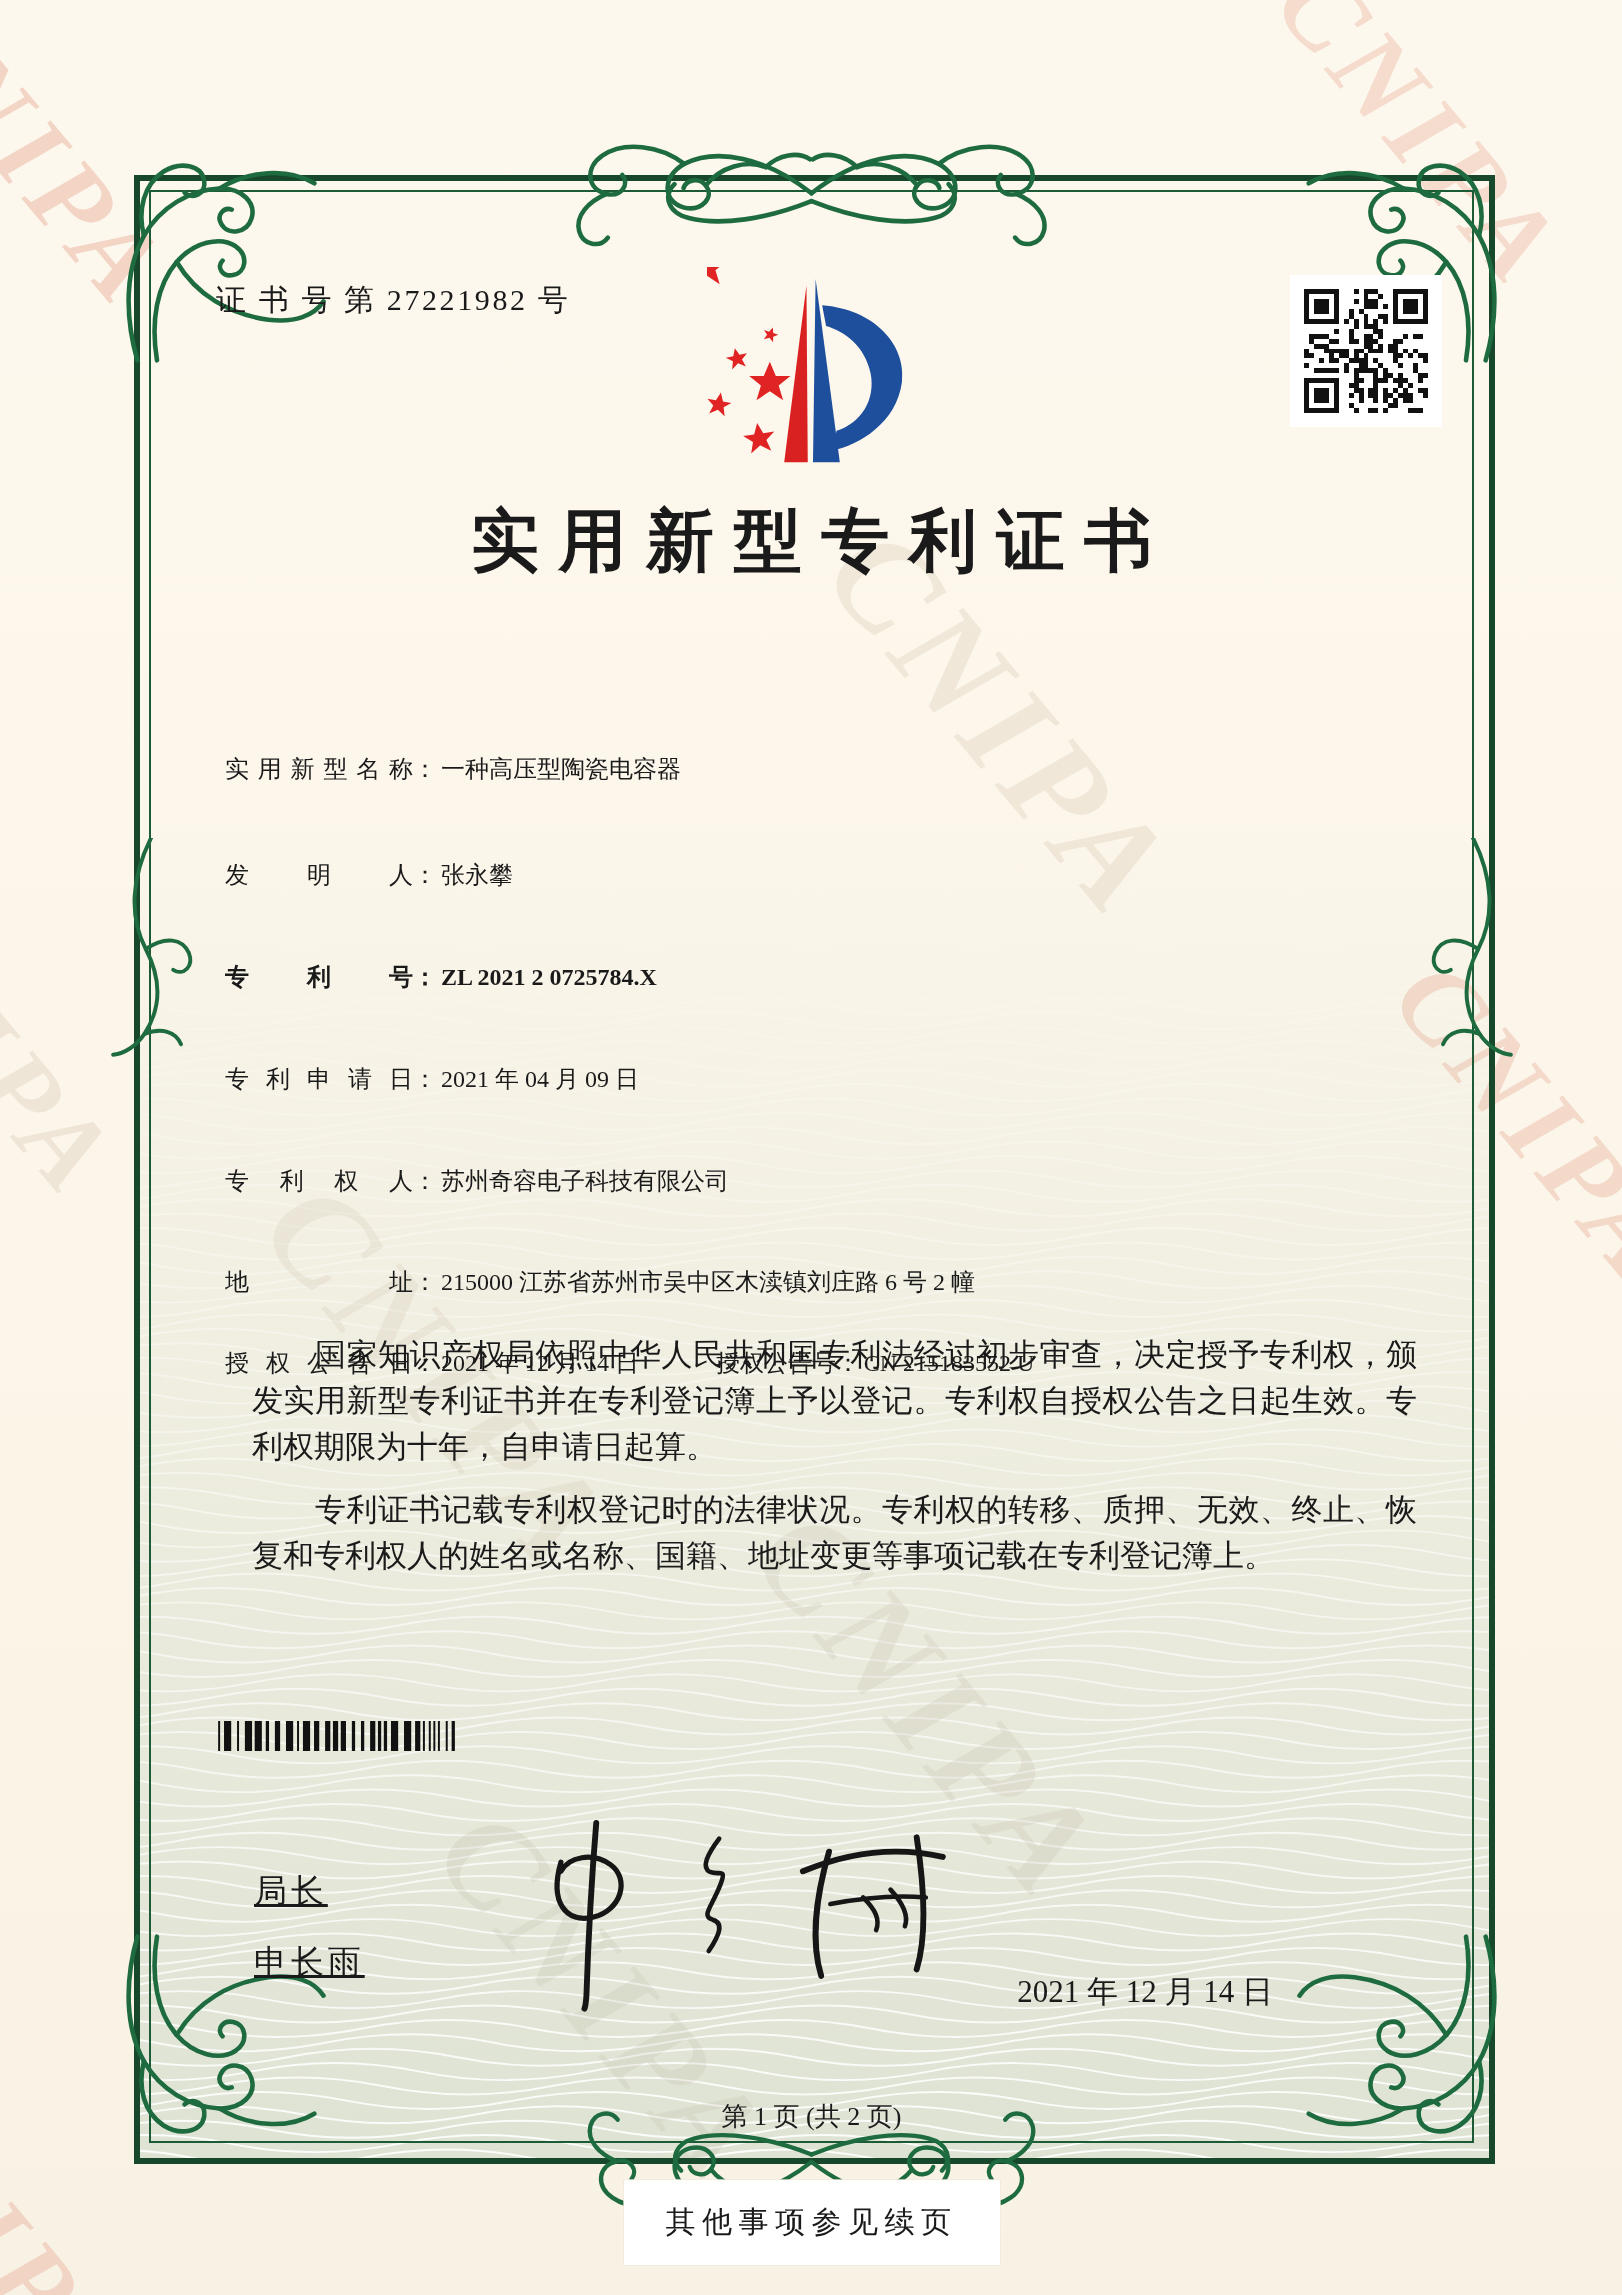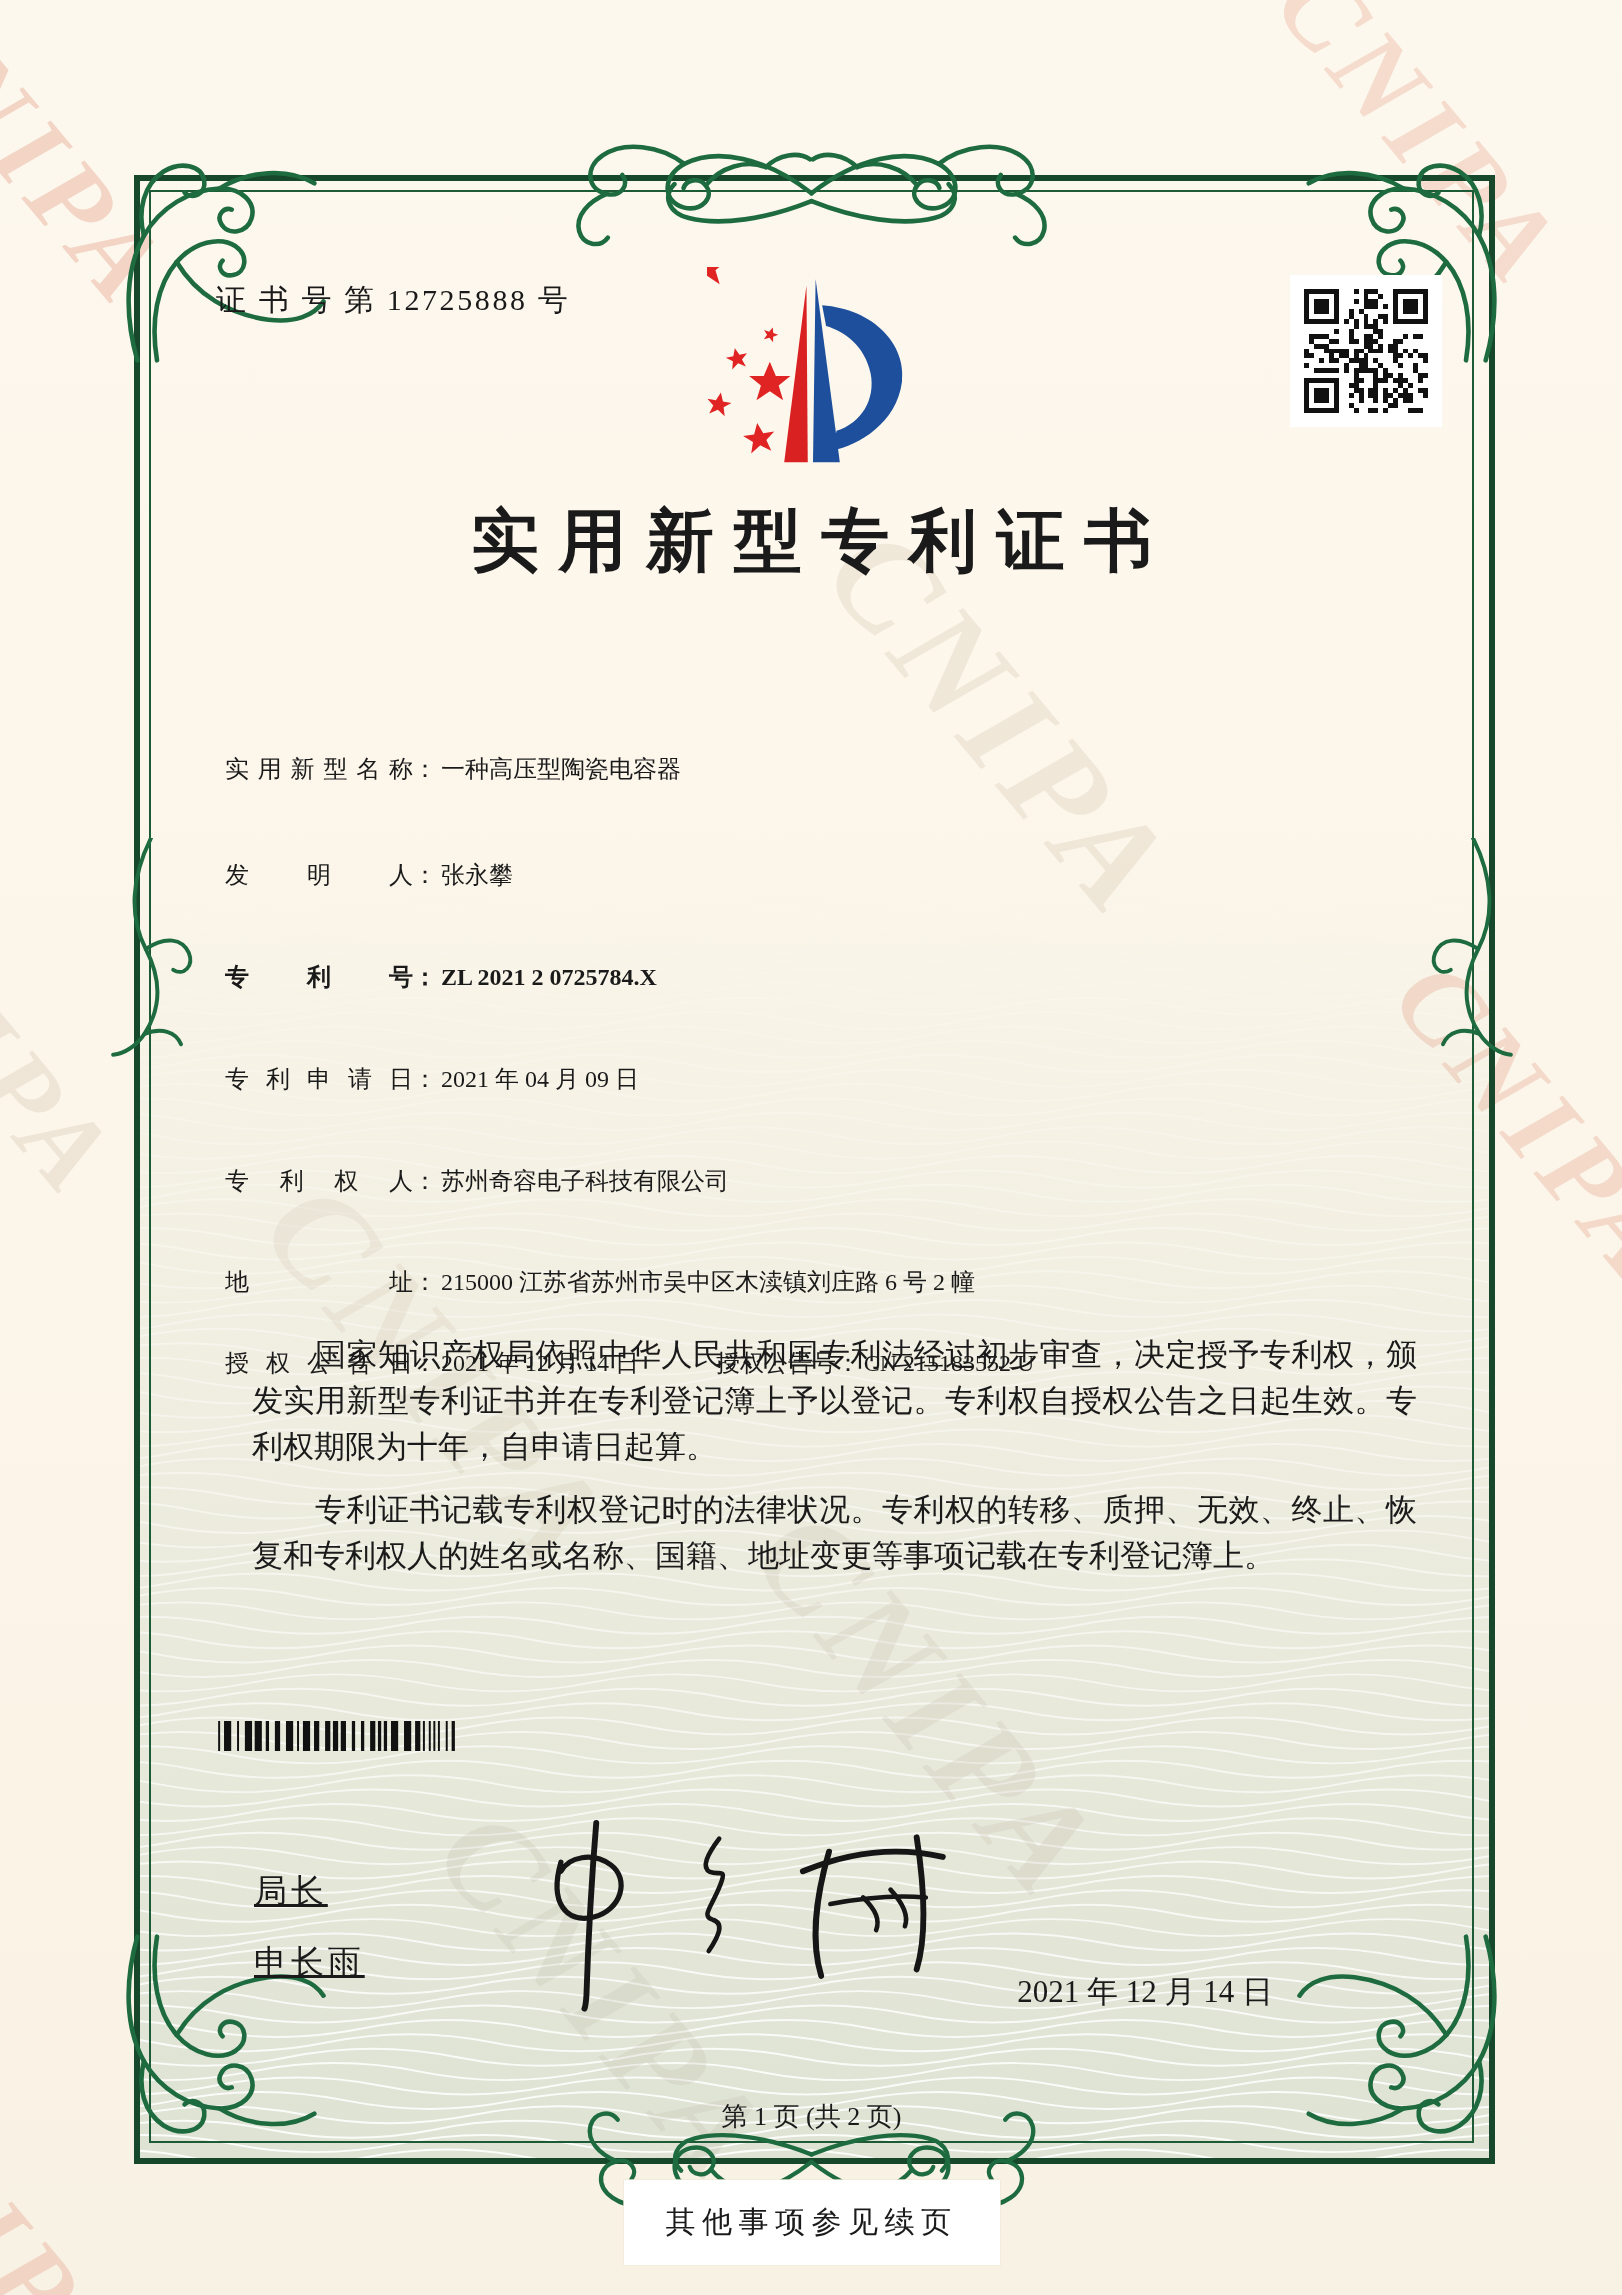--- a/index.html
+++ b/index.html
@@ -196,21 +196,21 @@
     </g>
   </svg>
   <svg class="abs" style="left:1427px;top:838px;" width="92" height="222" viewBox="0 0 140 340">
     <g fill="none" stroke="#1e6b40" stroke-width="6" stroke-linecap="round" transform="translate(140,0) scale(-1,1)">
       <path d="M70,0 C40,60 36,120 62,170 C86,216 86,260 60,300 C48,318 30,330 12,332"></path>
       <path d="M62,170 C92,150 118,154 128,176 C136,196 120,212 104,202"></path>
       <path d="M60,300 C86,290 108,296 116,316"></path>
     </g>
   </svg>
 
-  <div class="certno">证 书 号 第 12725888 号</div>
+  <div class="certno">证 书 号 第 27221982 号</div>
 
   <svg class="abs" style="left:707px;top:267px;" width="229" height="213" viewBox="0 0 350 325">
     <g fill="#e02424">
       <path id="star" d="M0,-30 L8.8,-9.3 L30,-9.3 L12.9,4.6 L19.4,26 L0,13 L-19.4,26 L-12.9,4.6 L-30,-9.3 L-8.8,-9.3 Z"></path>
     </g>
     <use href="#star" transform="translate(96,176) scale(1.05)" fill="#e02424"></use>
     <use href="#star" transform="translate(97,103) scale(0.38) rotate(18)" fill="#e02424"></use>
     <use href="#star" transform="translate(46,140) scale(0.55) rotate(-12)" fill="#e02424"></use>
     <use href="#star" transform="translate(18,210) scale(0.62) rotate(10)" fill="#e02424"></use>
     <use href="#star" transform="translate(80,262) scale(0.8) rotate(-8)" fill="#e02424"></use>

